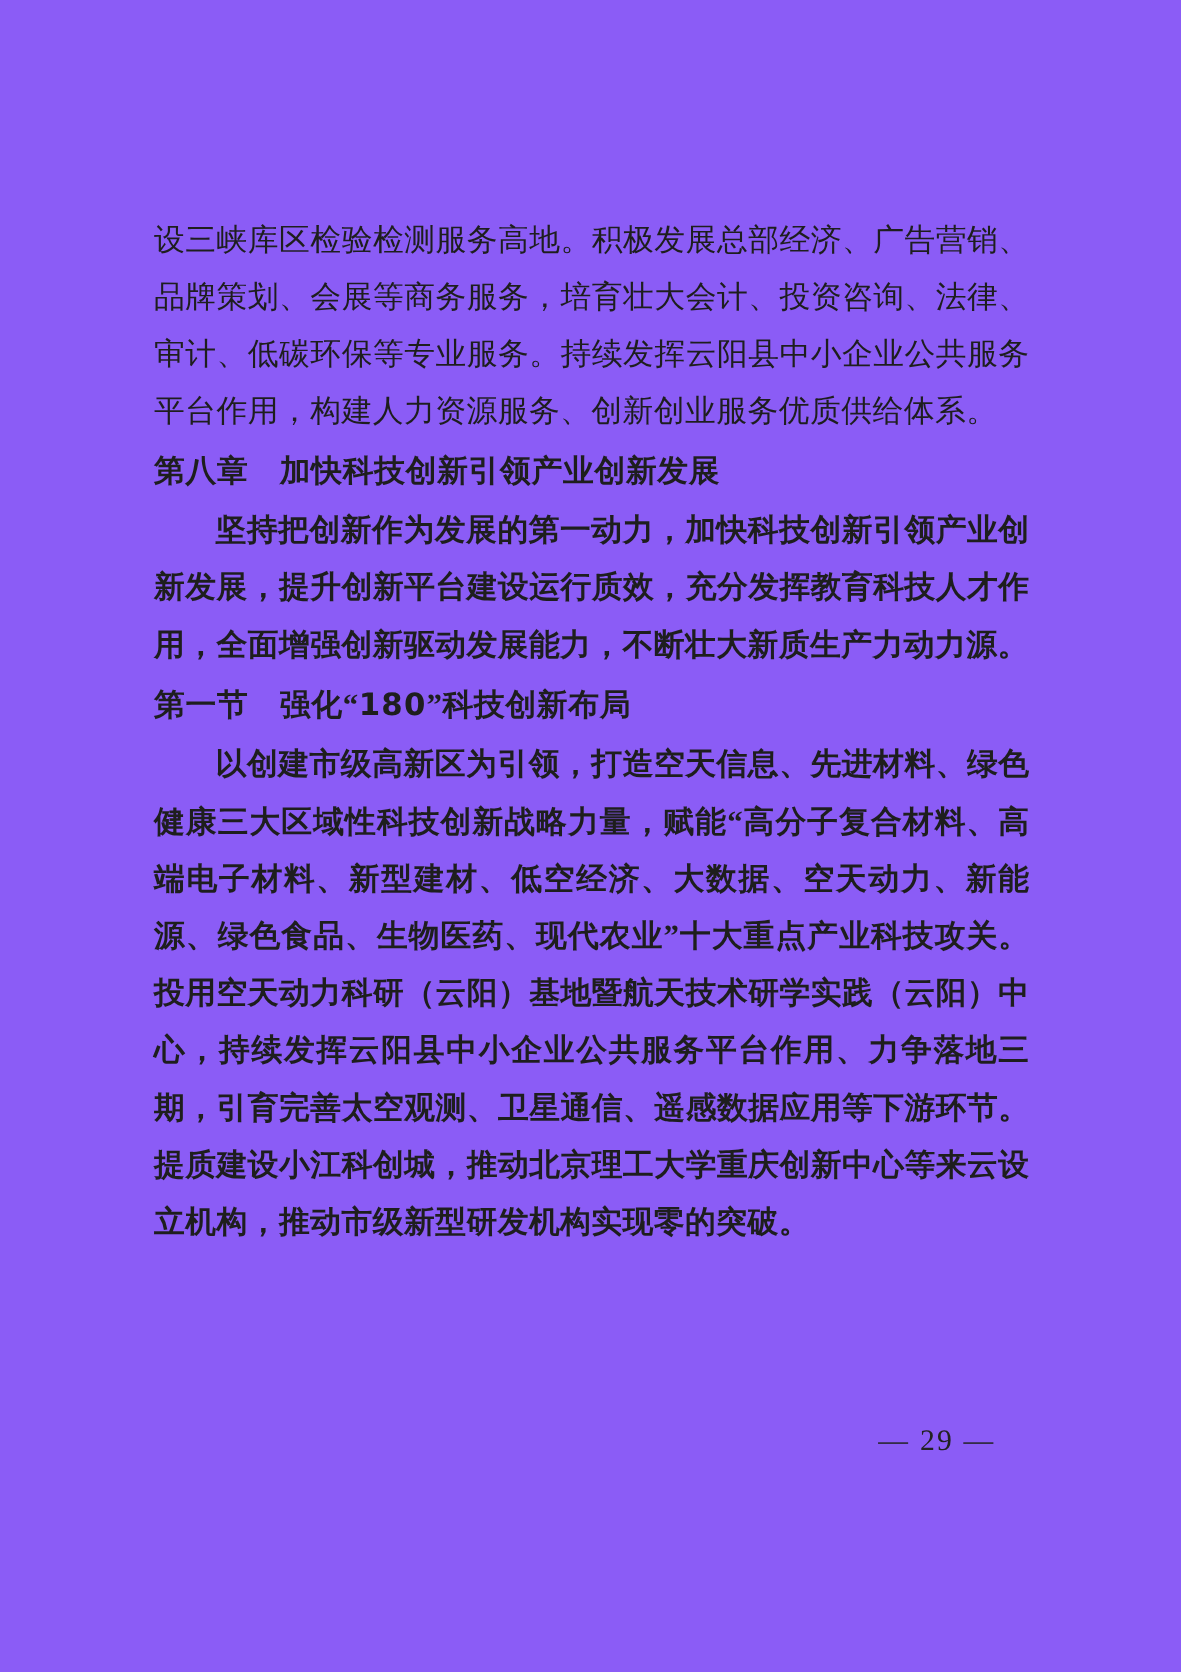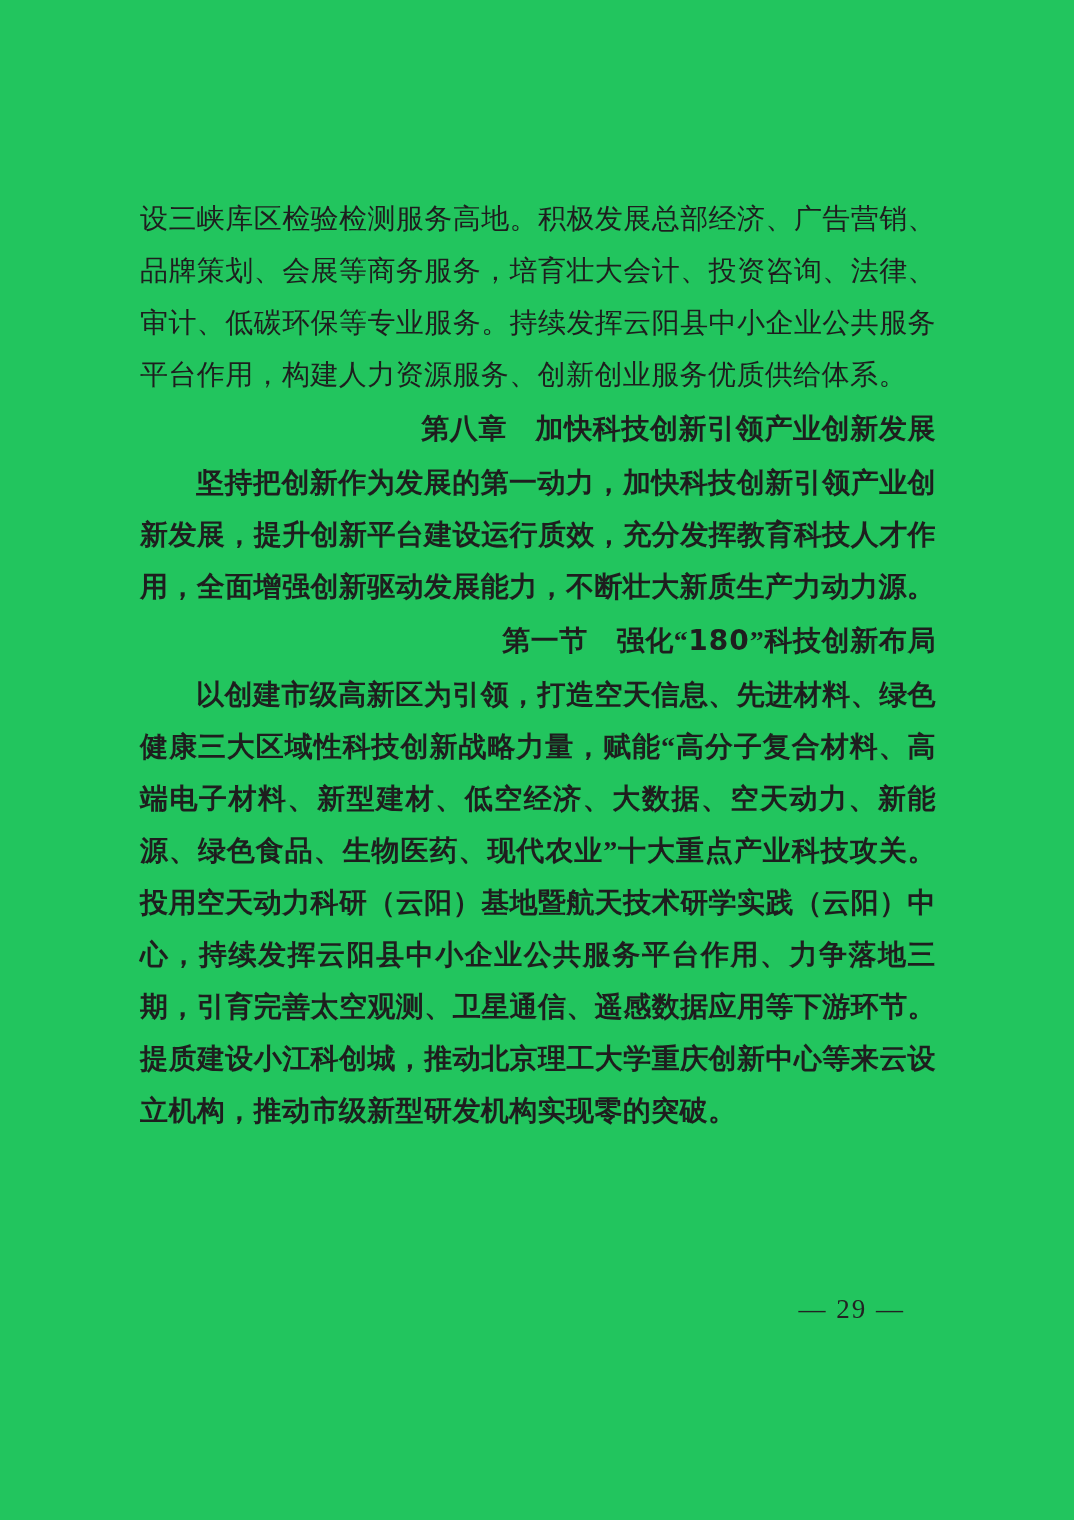--- a/index.html
+++ b/index.html
@@ -4,21 +4,21 @@
 <style>
   html, body {
     margin: 0;
     padding: 0;
     background: #ffffff;
   }
   .page {
     position: relative;
     width: 1074px;
     height: 1520px;
-    background: #22c55e;
+    background: #8b5cf6;
     overflow: hidden;
     font-family: "Liberation Serif", "DejaVu Serif", serif;
     color: #1e1e1e;
   }
   .content {
     position: absolute;
     left: 140px;
     top: 193px;
     width: 796px;
     font-size: 28px;
@@ -30,21 +30,21 @@
   .para {
     margin: 0;
   }
   .para.indent {
     text-indent: 2em;
     font-weight: bold;
   }
   .heading {
     font-size: 28px;
     font-weight: bold;
-    text-align: right;
+    text-align: left;
     text-indent: 0;
     margin: 2px 0;
     line-height: 52px;
     letter-spacing: 0.6px;
   }
   .heading .num {
     font-family: "DejaVu Sans", "Liberation Sans", sans-serif;
     font-weight: 700;
     letter-spacing: 1px;
   }

